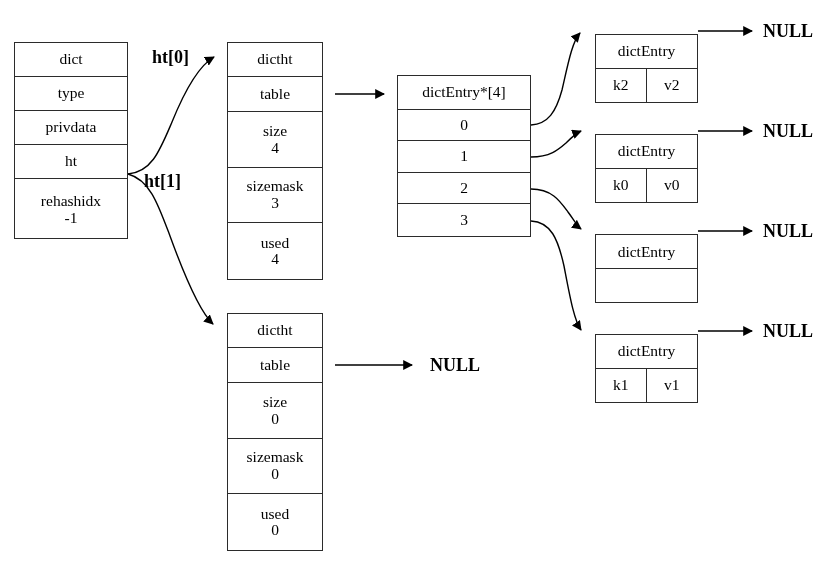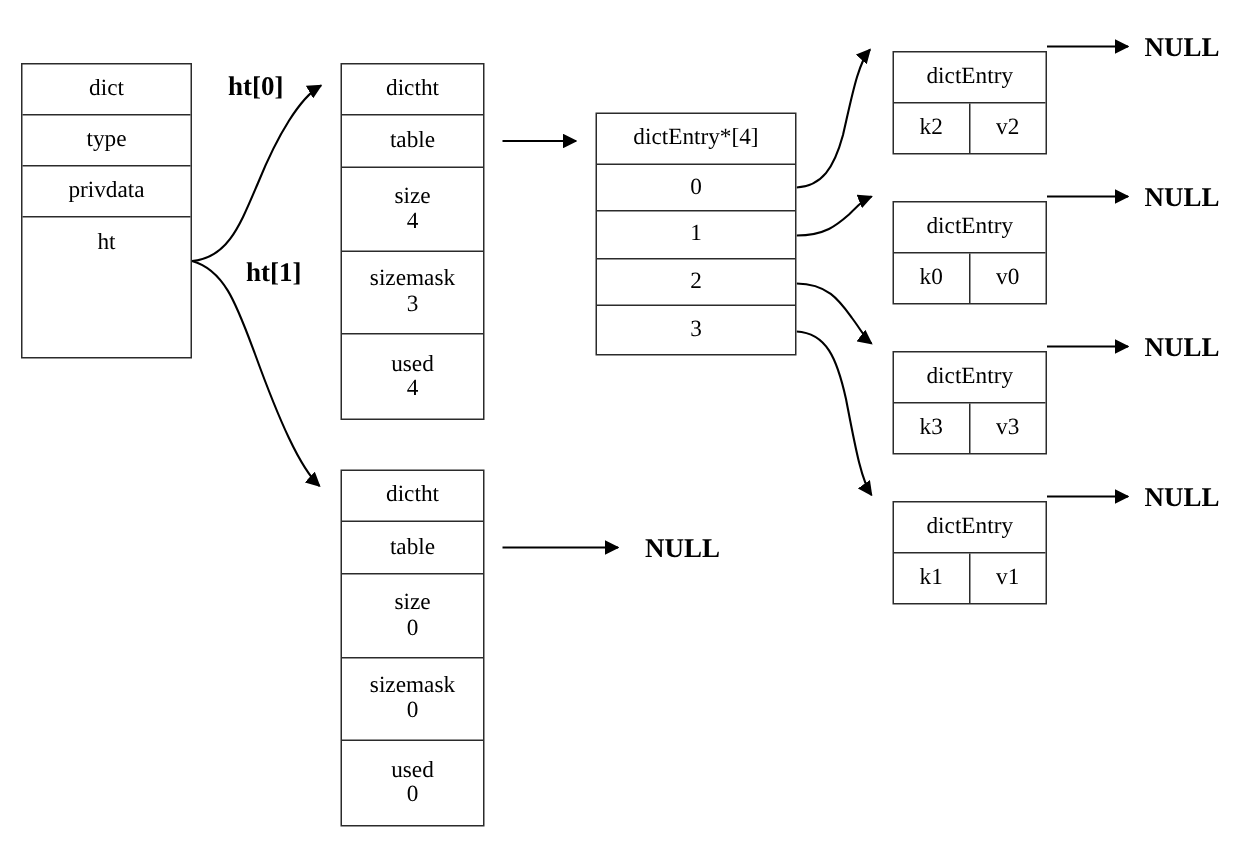--- a/index.html
+++ b/index.html
@@ -105,21 +105,21 @@
     font-weight: bold;
   }
   .null-label { left: 763px; }
   #null-0 { top: 21px; }
   #null-1 { top: 121px; }
   #null-2 { top: 221px; }
   #null-3 { top: 321px; }
   #null-table1 { left: 430px; top: 355px; }
 
   #ht0-label { left: 152px; top: 47px; }
-  #ht1-label { left: 164px; top: 171px; }
+  #ht1-label { left: 144px; top: 171px; }
 
   #edges {
     position: absolute;
     left: 0; top: 0;
     width: 840px; height: 569px;
     pointer-events: none;
   }
 </style>
 </head>
 <body>
@@ -161,20 +161,24 @@
     </div>
     <div class="cell c2">
       <span class="lbl">type</span>
     </div>
     <div class="cell c3">
       <span class="lbl">privdata</span>
     </div>
     <div class="cell c4">
       <span class="lbl">ht</span>
     </div>
+    <div class="cell c5">
+      <span class="lbl">rehashidx</span>
+      <span class="val">-1</span>
+    </div>
   </div>
 
   <div class="node dictht-node" id="dictht0-node">
     <div class="cell r-head">
       <span class="lbl">dictht</span>
     </div>
     <div class="cell r-table">
       <span class="lbl">table</span>
     </div>
     <div class="cell r-two">
@@ -241,24 +245,20 @@
   <div class="node entry-node" id="entry-1">
     <div class="e-head">dictEntry</div>
     <div class="e-kv">
       <div class="k">k0</div>
       <div class="v">v0</div>
     </div>
   </div>
 
   <div class="node entry-node" id="entry-2">
     <div class="e-head">dictEntry</div>
-    <div class="e-kv">
-      <div class="k">k3</div>
-      <div class="v">v3</div>
-    </div>
   </div>
 
   <div class="node entry-node" id="entry-3">
     <div class="e-head">dictEntry</div>
     <div class="e-kv">
       <div class="k">k1</div>
       <div class="v">v1</div>
     </div>
   </div>
 

